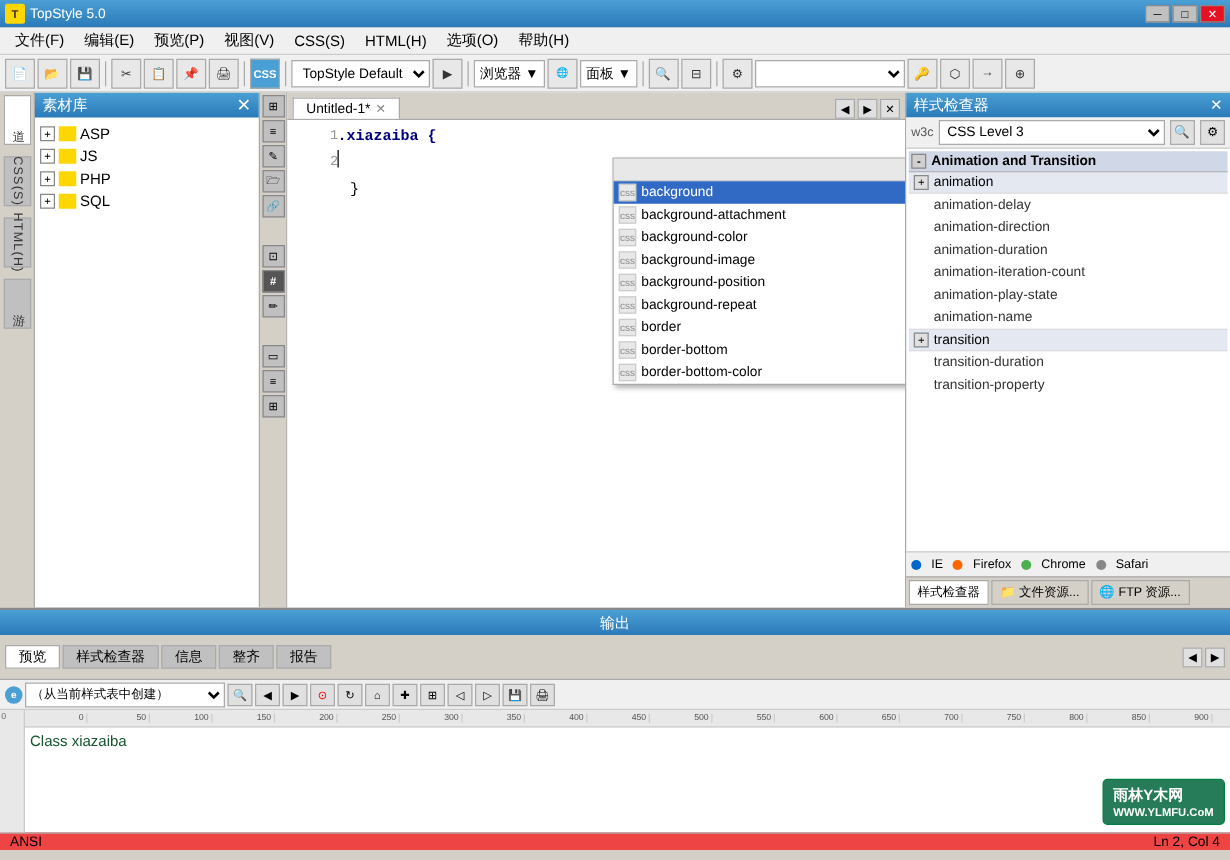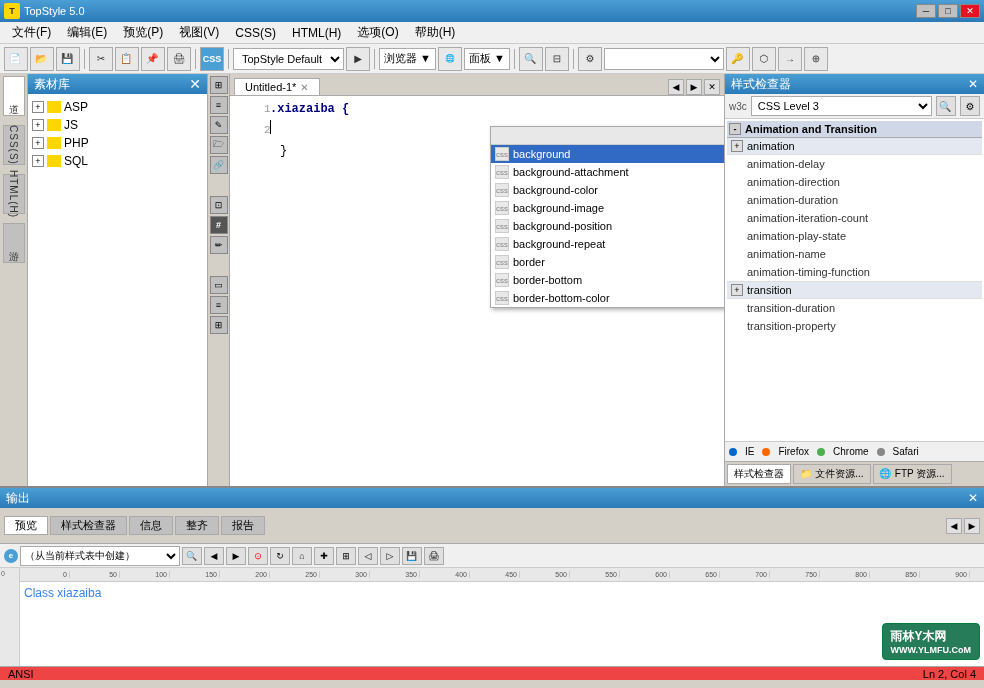--- a/index.html
+++ b/index.html
@@ -257,20 +257,21 @@
     }
     .output-header {
       background: linear-gradient(to bottom, #4a9fd4, #2a7ab8);
       color: white;
       padding: 2px 6px;
       font-size: 12px;
       display: flex;
       align-items: center;
       justify-content: space-between;
       height: 20px;
+      flex-direction: column;
     }
     .output-tabs {
       display: flex;
       align-items: center;
       background: #d4d0c8;
       padding: 2px 4px;
       border-bottom: 1px solid #aaa;
       gap: 2px;
       height: 36px;
     }
@@ -306,21 +307,21 @@
       font-size: 8px;
       color: #666;
       display: flex;
       align-items: center;
       overflow: hidden;
       letter-spacing: 0px;
     }
     .output-main { flex: 1; display: flex; flex-direction: column; }
     .ruler-h-content { display: flex; font-size: 7px; color: #555; padding: 2px 0; }
     .ruler-tick { width: 50px; text-align: right; padding-right: 2px; border-right: 1px solid #ccc; }
-    .output-preview { flex: 1; padding: 4px 0 0 4px; font-size: 12px; color: #3b82f6; }
+    .output-preview { flex: 1; padding: 4px 0 0 4px; font-size: 12px; color: #14532d; }
     .status-bar {
       background: #ef4444;
       height: 14px;
       display: flex;
       align-items: center;
       padding: 0 8px;
       font-size: 11px;
       border-top: 1px solid #aaa;
       justify-content: space-between;
     }
@@ -560,21 +561,20 @@
         <div style="display:flex; align-items:center; padding:2px 4px; background:#e4e8f0; font-size:11px; cursor:pointer; border-bottom:1px solid #ddd;">
           <div style="width:12px; height:12px; border:1px solid #888; background:#e0e0e0; display:flex; align-items:center; justify-content:center; font-size:9px; margin-right:4px;">+</div>
           <span>animation</span>
         </div>
         <div class="si-property" style="cursor:pointer;">animation-delay</div>
         <div class="si-property" style="cursor:pointer;">animation-direction</div>
         <div class="si-property" style="cursor:pointer;">animation-duration</div>
         <div class="si-property" style="cursor:pointer;">animation-iteration-count</div>
         <div class="si-property" style="cursor:pointer;">animation-play-state</div>
         <div class="si-property" style="cursor:pointer;">animation-name</div>
-        <div class="si-property" style="cursor:pointer;">animation-timing-function</div>
 
         <div style="display:flex; align-items:center; padding:2px 4px; background:#e4e8f0; font-size:11px; cursor:pointer; border-bottom:1px solid #ddd; border-top:1px solid #ddd;">
           <div style="width:12px; height:12px; border:1px solid #888; background:#e0e0e0; display:flex; align-items:center; justify-content:center; font-size:9px; margin-right:4px;">+</div>
           <span>transition</span>
         </div>
         <div class="si-property" style="cursor:pointer;">transition-duration</div>
         <div class="si-property" style="cursor:pointer;">transition-property</div>
       </div>
 
       <div class="si-footer">

